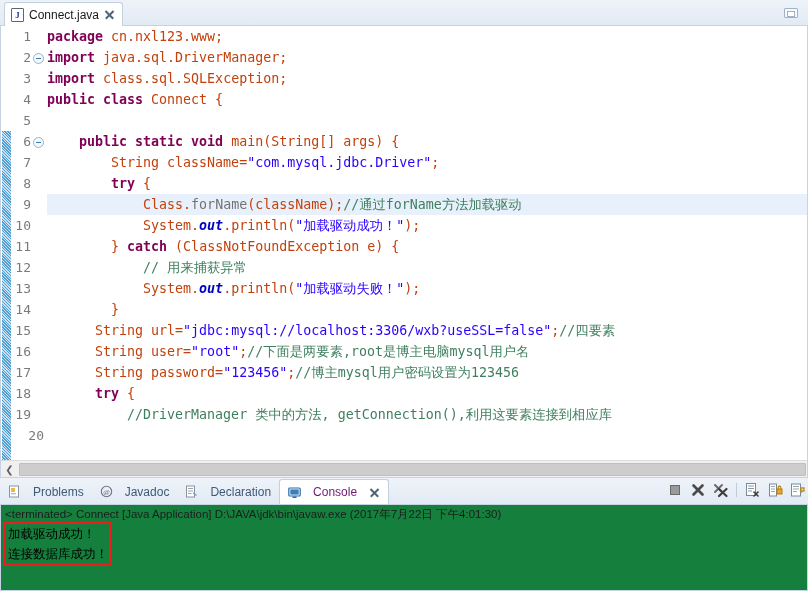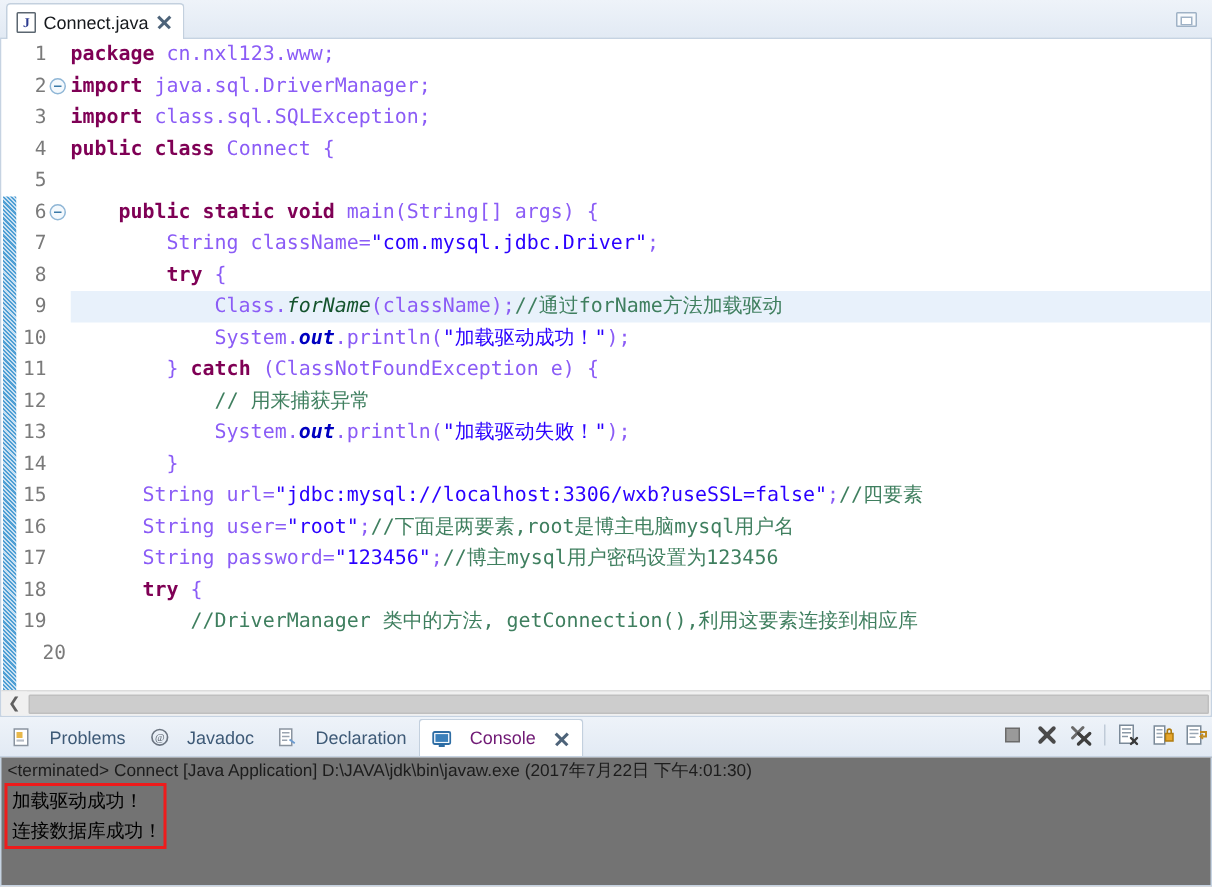--- a/index.html
+++ b/index.html
@@ -103,22 +103,22 @@
     content:""; position:absolute; left:2px; right:2px; top:4px; height:1px;
     background:#3b7aa8;
   }
   .gline .nofold { display:inline-block; width:13px; }
 
   
   .kw  { color:#7f0055; font-weight:bold; }
   .str { color:#2a00ff; }
   .cmt { color:#3f7f5f; }
   .fld { color:#0000c0; font-style:italic; font-weight:bold; }
-  .mth { color:#14532d; font-style:italic; }
-  .pln { color:#8b5cf6; }
+  .mth { color:#737373; }
+  .pln { color:#c2410c; }
 
   .hscroll {
     position:absolute; left:0; right:0; bottom:0; height:17px;
     background:#f0f0f0; border-top:1px solid #dcdcdc;
     display:flex; align-items:center;
   }
   .hscroll .arrow {
     width:17px; height:16px; display:flex; align-items:center; justify-content:center;
     font-size:10px; color:#606060; background:#f0f0f0;
   }
@@ -151,21 +151,21 @@
 
   .console-tools {
     position:absolute; right:2px; top:4px;
     display:flex; align-items:center; gap:7px;
   }
   .tool { width:16px; height:16px; position:relative; display:inline-block; }
   .tool-sep { width:1px; height:14px; background:#c0cbd8; }
 
   .console-body {
     position:absolute; left:0; top:27px; right:0; bottom:0;
-    background:#737373; border:1px solid #c6d3e2; border-top:none;
+    background:#15803d; border:1px solid #c6d3e2; border-top:none;
     padding:2px 0 0 2px; overflow:hidden;
   }
   .term-line {
     font-family:"Liberation Sans", sans-serif; font-size:11.5px; color:#1c1c1c;
     white-space:pre; line-height:15px; padding-left:2px;
   }
   .out-box {
     position:absolute; left:2px; top:17px; width:108px; height:44px;
     border:2px solid #ee1c1c;
   }

